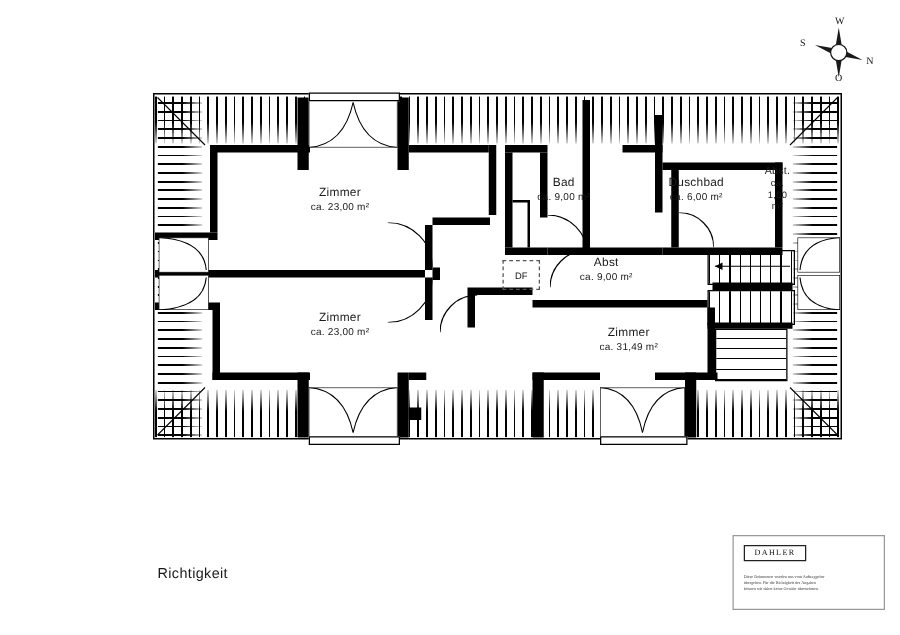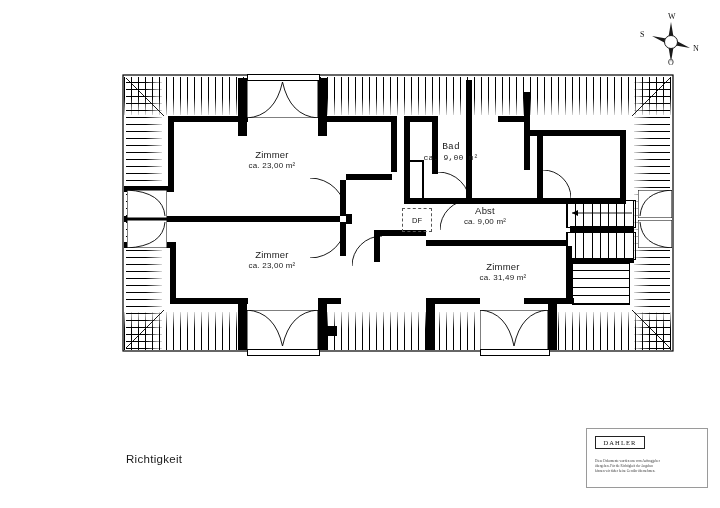--- a/index.html
+++ b/index.html
@@ -269,26 +269,36 @@
   <div class="room-label" style="left:232px;top:149px;width:80px;">
     <span class="rn">Zimmer</span>
     <span class="ra">ca. 23,00 m²</span>
   </div>
 
   <div class="room-label" style="left:232px;top:249px;width:80px;">
     <span class="rn">Zimmer</span>
     <span class="ra">ca. 23,00 m²</span>
   </div>
 
-  <div class="room-label" style="left:421px;top:141px;width:60px;font-family:Liberation Mono, monospace;">
+  <div class="room-label" style="left:421px;top:141px;width:60px;">
     <span class="rn">Bad</span>
     <span class="ra">ca. 9,00 m²</span>
   </div>
 
-
+  <div class="room-label" style="left:522px;top:141px;width:70px;">
+    <span class="rn">Duschbad</span>
+    <span class="ra">ca. 6,00 m²</span>
+  </div>
+
+  <div class="room-label small" style="left:601px;top:131px;width:42px;">
+    <span class="rn">Abst.</span>
+    <span class="ra">ca.</span>
+    <span class="ra">1,00</span>
+    <span class="ra">m²</span>
+  </div>
 
   <div class="room-label" style="left:452px;top:205px;width:66px;">
     <span class="rn">Abst</span>
     <span class="ra">ca. 9,00 m²</span>
   </div>
 
   <div class="room-label" style="left:463px;top:261px;width:80px;">
     <span class="rn">Zimmer</span>
     <span class="ra">ca. 31,49 m²</span>
   </div>

